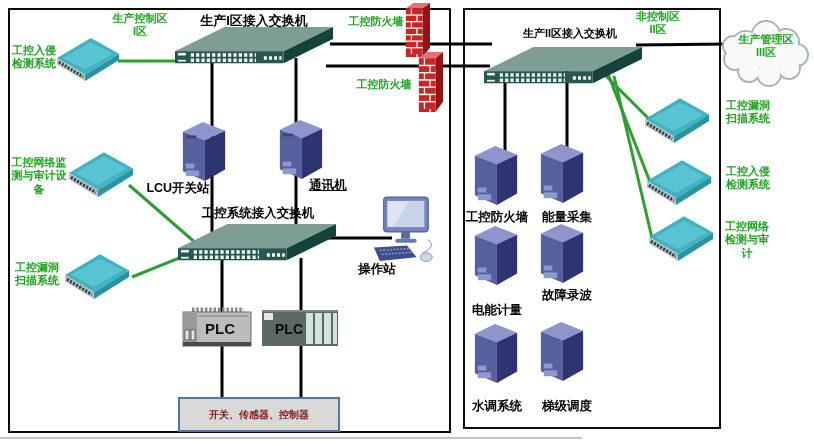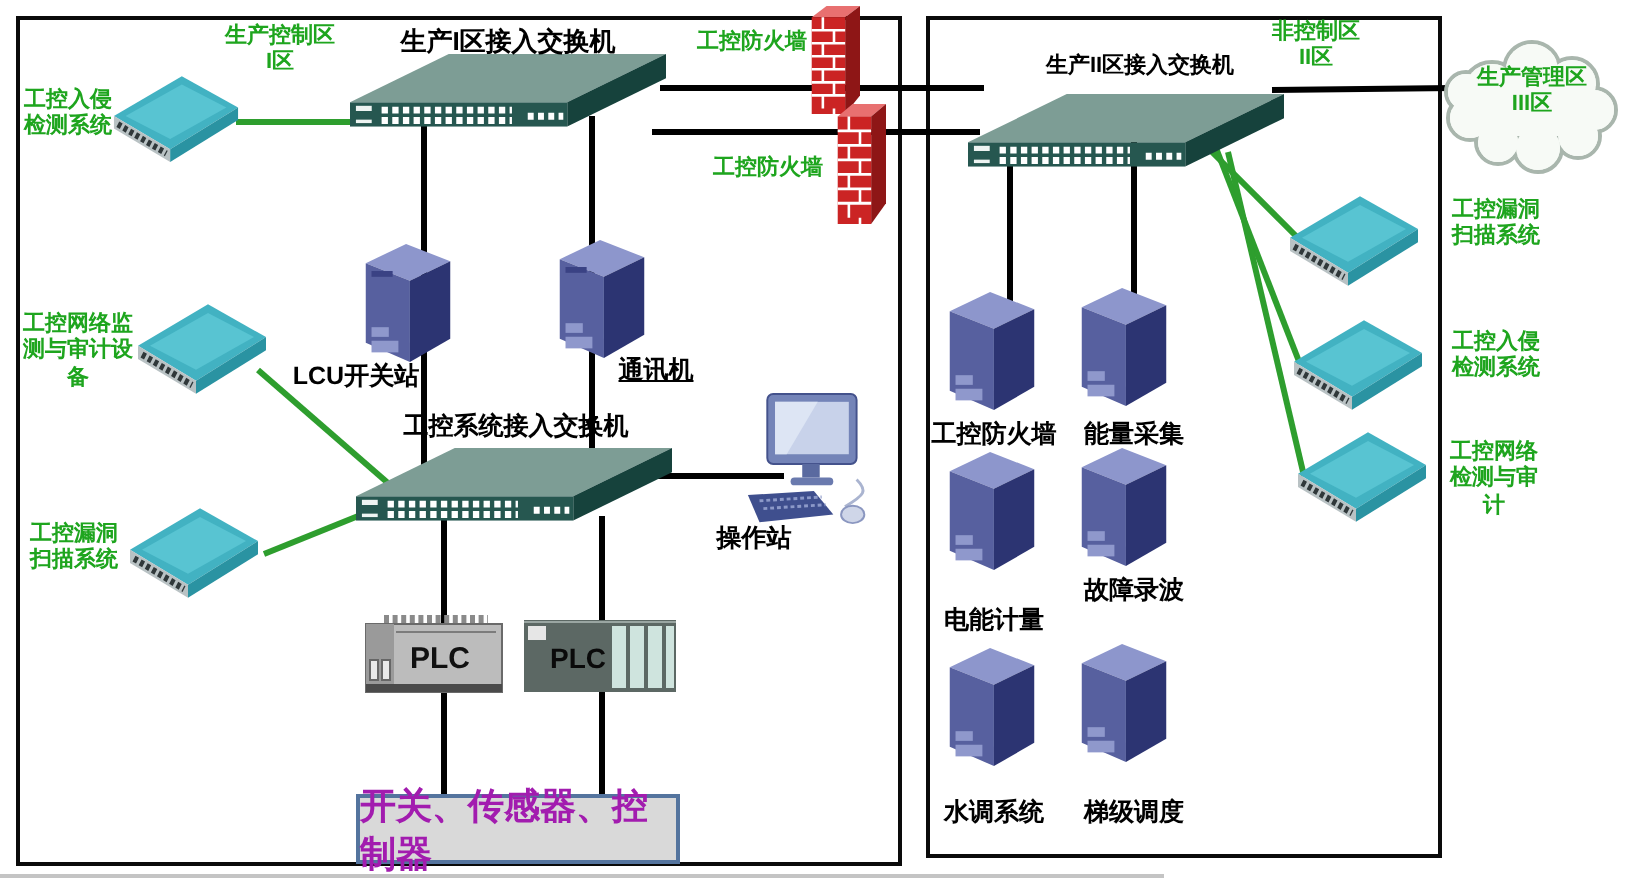--- a/index.html
+++ b/index.html
@@ -7,21 +7,21 @@
           font-family:"Liberation Sans",sans-serif;overflow:hidden;}
   .panel{position:absolute;border:2px solid #0a0a0a;background:transparent;z-index:0;}
   .lines{position:absolute;left:0;top:0;z-index:1;}
   .dev{position:absolute;z-index:2;}
   .lbl{position:absolute;font-weight:bold;text-align:center;white-space:pre-line;
        line-height:1.22;z-index:3;}
   .lbl.green{color:#1ea51e;font-size:11px;}
   .lbl.black{color:#000;font-size:12.5px;}
   .field-box{position:absolute;left:178px;top:397px;width:158px;height:31px;
        background:#d9d9d9;border:2px solid #54749e;display:flex;align-items:center;
-       justify-content:center;font-weight:bold;font-size:18px;color:#a21caf;z-index:3;}
+       justify-content:center;font-weight:bold;font-size:10px;color:#7f1d1d;z-index:3;}
   .bottom-shadow{position:absolute;left:0;top:437px;width:582px;height:2px;
        background:#c4c4c4;z-index:0;}
 </style>
 </head>
 <body>
 
 <div id="canvas">
 
   <div class="panel" style="left:8px;top:8px;width:439px;height:421px;"></div>
   <div class="panel" style="left:463px;top:8px;width:254px;height:417px;"></div>

